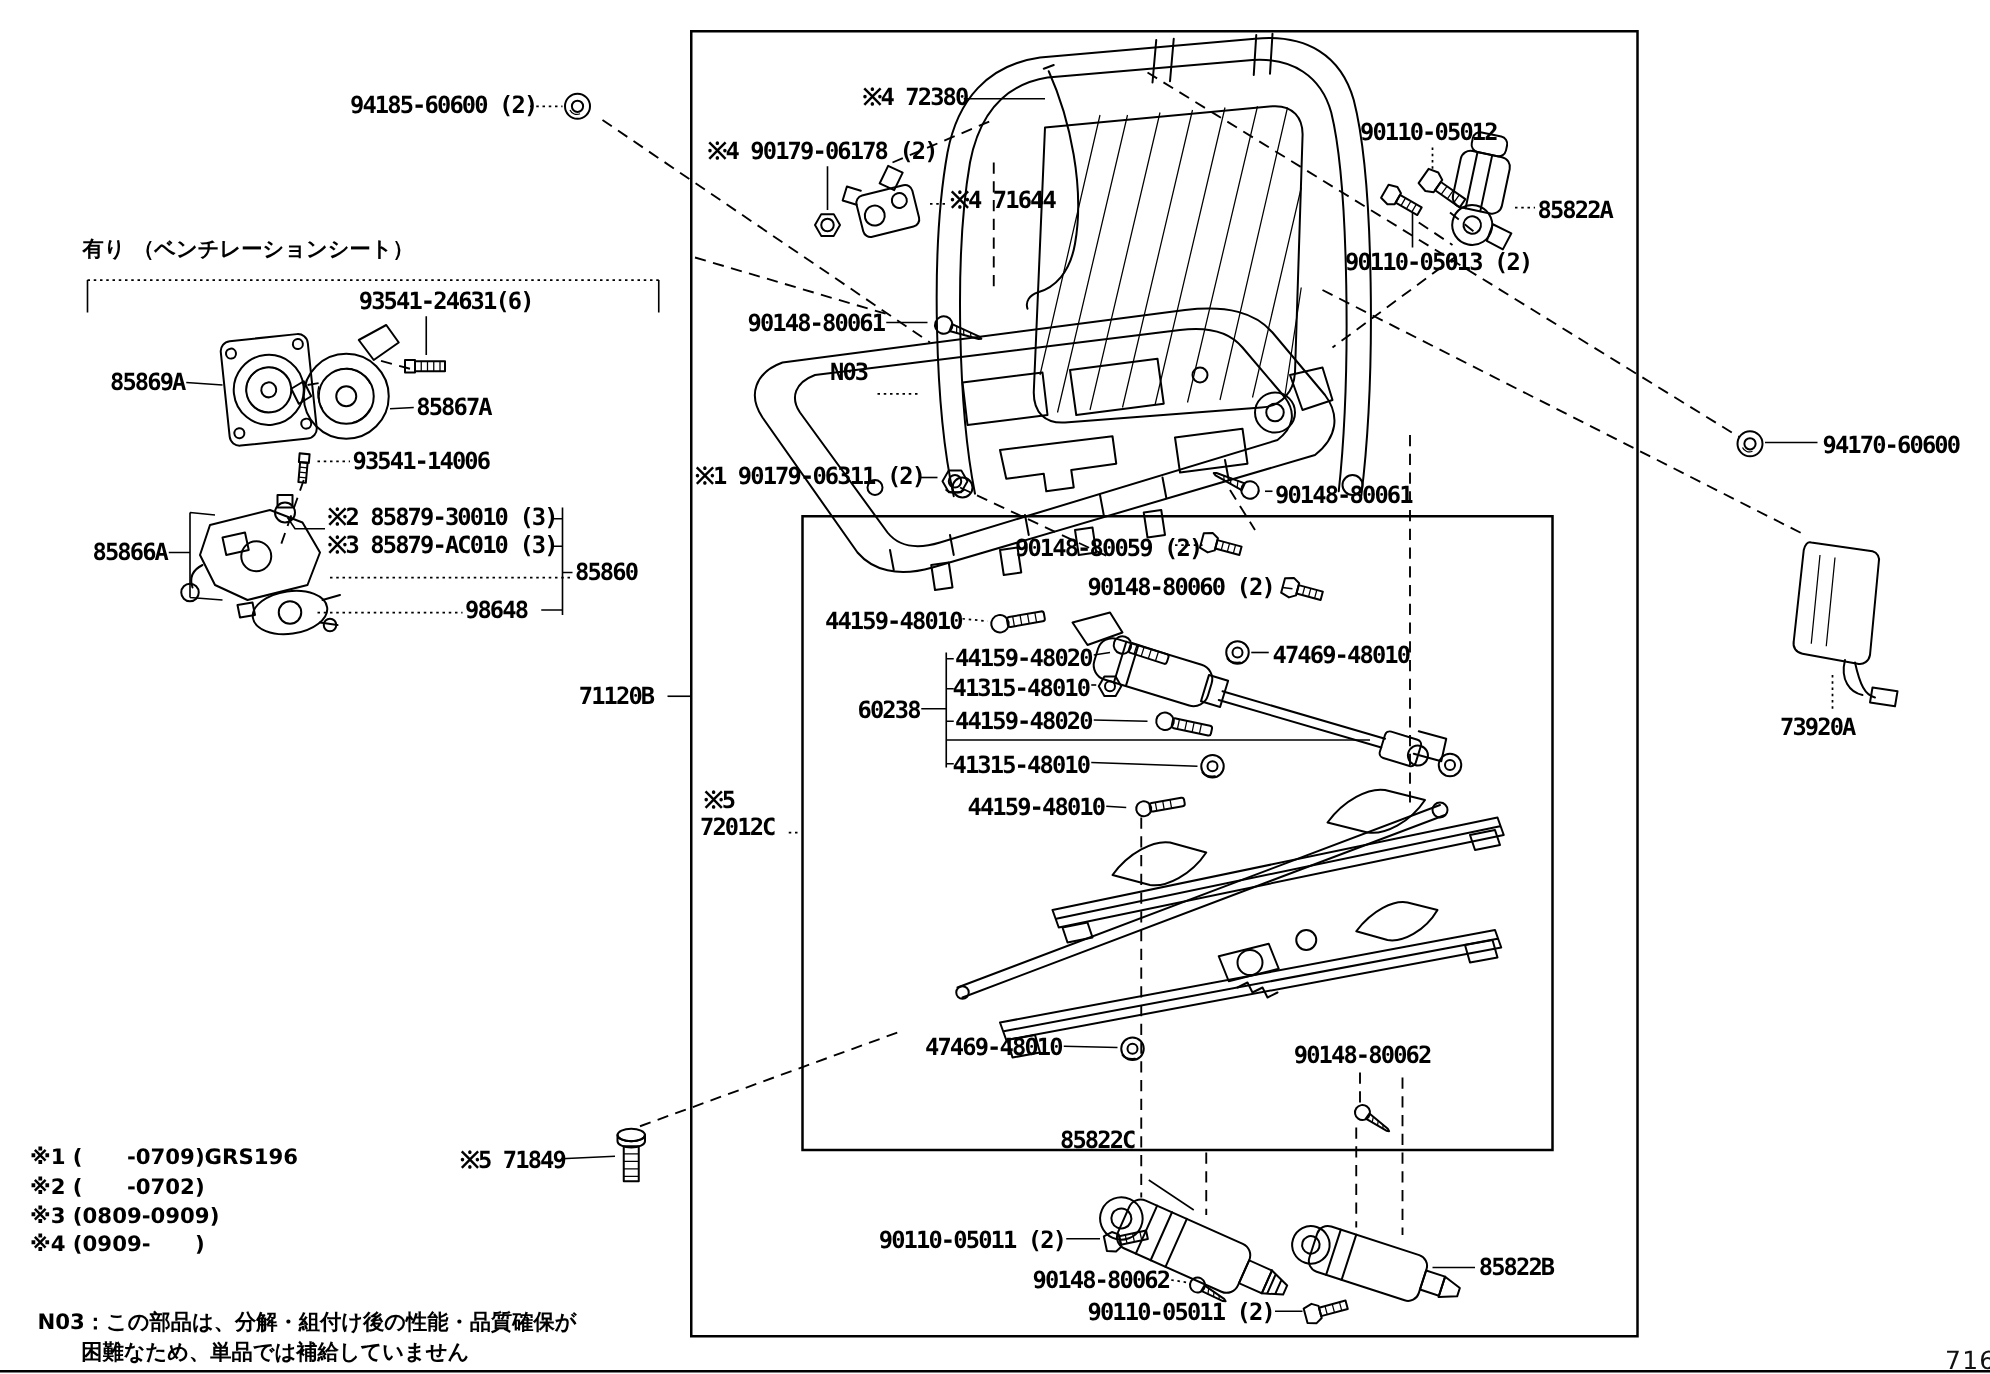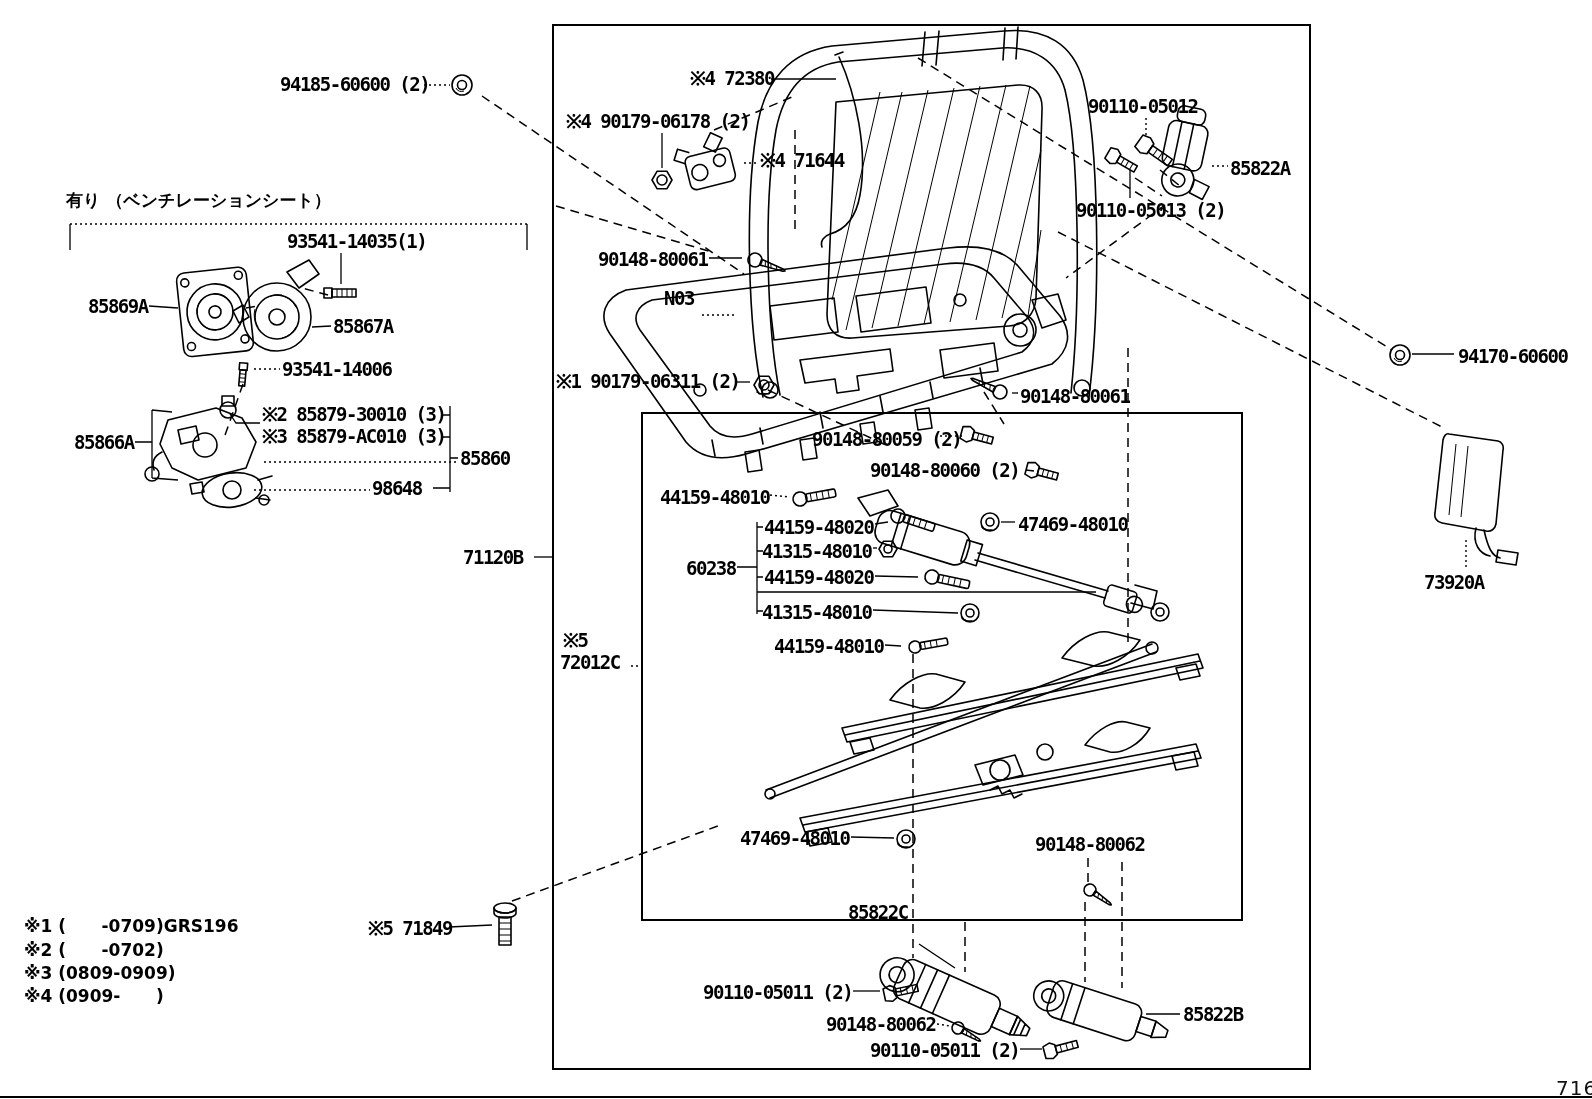--- a/index.html
+++ b/index.html
@@ -371,21 +371,21 @@
     <path class="dot" d="M702,315 L736,315"></path>
     <path class="dot" d="M1466,540 L1466,568"></path>
     <path class="dot" d="M940,436 L962,436"></path>
     <path class="dot" d="M770,495 L790,497"></path>
     <path class="dot" d="M937,1024 L950,1026"></path>
   </g>
 </svg>
 
 <div class="lbl" style="left:280px;top:74px">94185-60600 (2)</div>
 <div class="lbl jp" style="left:66px;top:190px">有り （ベンチレーションシート）</div>
-<div class="lbl" style="left:287px;top:231px">93541-14035(1)</div>
+<div class="lbl" style="left:287px;top:231px">93541-24631(6)</div>
 <div class="lbl" style="left:88px;top:296px">85869A</div>
 <div class="lbl" style="left:333px;top:316px">85867A</div>
 <div class="lbl" style="left:282px;top:359px">93541-14006</div>
 <div class="lbl" style="left:262px;top:404px">※2 85879-30010 (3)</div>
 <div class="lbl" style="left:262px;top:426px">※3 85879-AC010 (3)</div>
 <div class="lbl" style="left:74px;top:432px">85866A</div>
 <div class="lbl" style="left:460px;top:448px">85860</div>
 <div class="lbl" style="left:372px;top:478px">98648</div>
 <div class="lbl" style="left:463px;top:547px">71120B</div>
 <div class="lbl" style="left:563px;top:630px">※5</div>
@@ -418,16 +418,18 @@
 <div class="lbl" style="left:848px;top:902px">85822C</div>
 <div class="lbl" style="left:703px;top:982px">90110-05011 (2)</div>
 <div class="lbl" style="left:826px;top:1014px">90148-80062</div>
 <div class="lbl" style="left:870px;top:1040px">90110-05011 (2)</div>
 <div class="lbl" style="left:1183px;top:1004px">85822B</div>
 
 <div class="note" style="left:4px;top:916px">※1 (      -0709)GRS196</div>
 <div class="note" style="left:4px;top:940px">※2 (      -0702)</div>
 <div class="note" style="left:4px;top:963px">※3 (0809-0909)</div>
 <div class="note" style="left:4px;top:986px">※4 (0909-      )</div>
+<div class="note" style="left:10px;top:1046px">N03：この部品は、分解・組付け後の性能・品質確保が</div>
+<div class="note" style="left:45px;top:1070px">困難なため、単品では補給していません</div>
 
 <div class="fig" style="left:1556px;top:1076px">716693</div>
 
 </div>
 
 </body></html>

